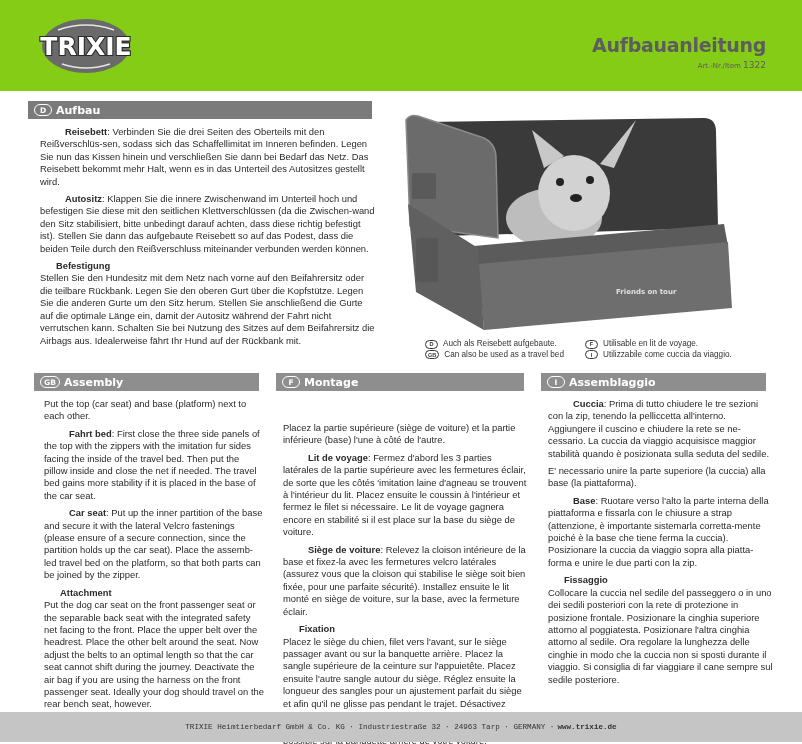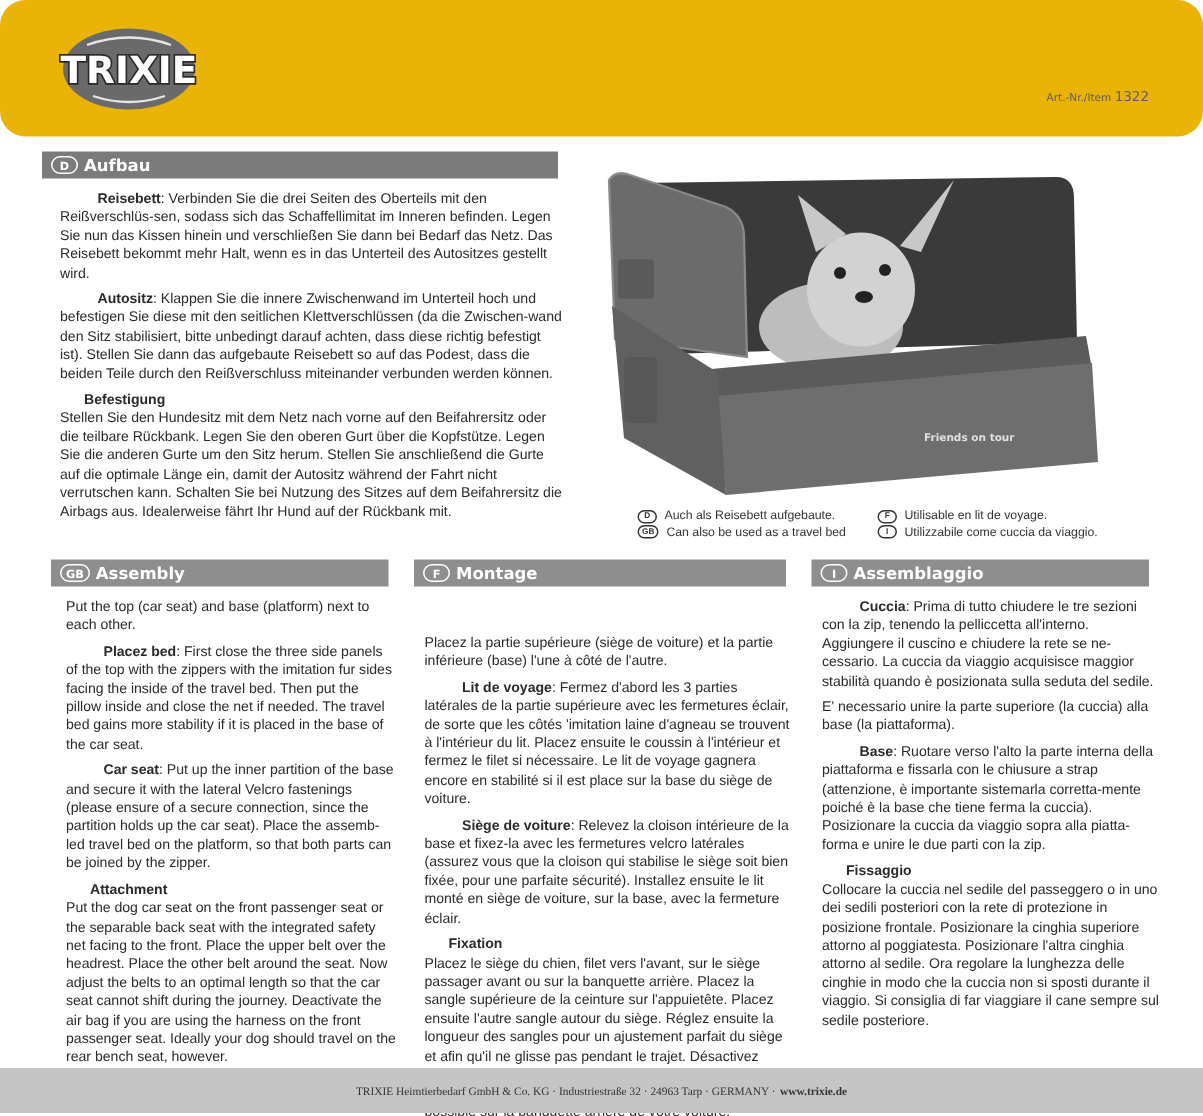--- a/index.html
+++ b/index.html
@@ -1,19 +1,19 @@
 <!DOCTYPE html>
 <html><head>
 <meta charset="utf-8">
 <style>
   * { box-sizing: border-box; margin: 0; padding: 0; }
   html, body { width: 802px; height: 744px; background: #ffffff; overflow: hidden; }
   body { font-family: "DejaVu Sans", "Liberation Sans", sans-serif; color: #2a2a2a; position: relative; }
 
-  .header { position: absolute; left: 0; top: 0; width: 802px; height: 91px; background: #eab308; border-radius: 17px; }
+  .header { position: absolute; left: 0; top: 0; width: 802px; height: 91px; background: #84cc16; }
   .logo { position: absolute; left: 28px; top: 16px; width: 116px; height: 60px; }
   .doc-title { position: absolute; right: 36px; top: 34px; font-family: "DejaVu Sans", sans-serif; font-weight: bold; font-size: 19px; color: #5d5d5d; letter-spacing: -0.3px; }
   .art-line { position: absolute; right: 36px; top: 60px; font-size: 7px; color: #5d5d5d; }
   .art-line .art-num { font-size: 9px; }
 
   .sec-head { position: absolute; height: 18px; background: #7b7b7b; color: #fff; font-weight: bold; font-size: 11px; display: flex; align-items: center; padding-left: 6px; }
   .sec-head.light { background: #8e8e8e; }
   .badge { display: inline-flex; align-items: center; justify-content: center; height: 12px; min-width: 18px; border: 1.2px solid #fff; border-radius: 7px; font-size: 7.5px; font-weight: bold; margin-right: 4px; padding: 0 3px; }
 
   .col { position: absolute; font-family: "Liberation Sans", sans-serif; font-size: 9.4px; line-height: 12.4px; color: #2a2a2a; }
@@ -21,33 +21,34 @@
   .col b { font-weight: bold; padding-left: 25px; }
   .col .sub { font-weight: bold; display: block; padding-left: 16px; }
 
   .photo { position: absolute; left: 404px; top: 108px; width: 332px; height: 225px; }
 
   .captions { position: absolute; left: 425px; top: 339px; width: 320px; font-family: "Liberation Sans", sans-serif; font-size: 8.2px; line-height: 10.5px; color: #333; }
   .cap-row { display: flex; }
   .cap-cell { width: 160px; display: flex; align-items: center; }
   .cap-badge { display: inline-flex; align-items: center; justify-content: center; height: 9px; min-width: 13px; border: 1px solid #333; border-radius: 5px; font-size: 5.5px; font-weight: bold; margin-right: 5px; padding: 0 2px; }
 
-  .footer { position: absolute; left: 0; top: 712px; width: 802px; height: 30px; background: #c5c5c5; display: flex; align-items: center; justify-content: center; font-family: Liberation Serif, serif; font-size: 7.6px; color: #333; }
+  .footer { position: absolute; left: 0; top: 712px; width: 802px; height: 30px; background: #c5c5c5; display: flex; align-items: center; justify-content: center; font-family: Liberation Mono, monospace; font-size: 7.6px; color: #333; }
   .footer .web { font-weight: bold; margin-left: 3px; }
 </style>
 </head>
 <body>
 
 <div class="header">
   <svg class="logo" viewBox="0 0 116 60">
     <ellipse cx="58" cy="30" rx="44" ry="27" fill="#6a6a6a"></ellipse>
     <path d="M30 14 Q58 4 86 14" stroke="#e6e6e6" stroke-width="1.5" fill="none"></path>
     <path d="M34 48 Q58 56 82 48" stroke="#e6e6e6" stroke-width="1.5" fill="none"></path>
     <text x="58" y="39" text-anchor="middle" font-family="DejaVu Sans, sans-serif" font-weight="bold" font-size="25" fill="#ffffff" stroke="#2a2a2a" stroke-width="2.2" paint-order="stroke">TRIXIE</text>
   </svg>
+  <div class="doc-title">Aufbauanleitung</div>
   <div class="art-line">
     <span>Art.-Nr./Item</span>
     <span class="art-num">1322</span>
   </div>
 </div>
 
 <div class="sec-head" style="left:28px; top:101px; width:344px;">
   <span class="badge">D</span>
   <span>Aufbau</span>
 </div>
@@ -103,21 +104,21 @@
     </div>
   </div>
 </div>
 
 <div class="sec-head light" style="left:34px; top:373px; width:225px;">
   <span class="badge">GB</span>
   <span>Assembly</span>
 </div>
 <div class="col" style="left:44px; top:398px; width:220px;">
   <p>Put the top (car seat) and base (platform) next to each other.</p>
-  <p><b>Placez bed</b><span>: First close the three side panels of the top with the zippers with the imitation fur sides facing the inside of the travel bed. Then put the pillow inside and close the net if needed. The travel bed gains more stability if it is placed in the base of the car seat.</span></p>
+  <p><b>Fahrt bed</b><span>: First close the three side panels of the top with the zippers with the imitation fur sides facing the inside of the travel bed. Then put the pillow inside and close the net if needed. The travel bed gains more stability if it is placed in the base of the car seat.</span></p>
   <p><b>Car seat</b><span>: Put up the inner partition of the base and secure it with the lateral Velcro fastenings (please ensure of a secure connection, since the partition holds up the car seat). Place the assemb-led travel bed on the platform, so that both parts can be joined by the zipper.</span></p>
   <p><span class="sub">Attachment</span><span>Put the dog car seat on the front passenger seat or the separable back seat with the integrated safety net facing to the front. Place the upper belt over the headrest. Place the other belt around the seat. Now adjust the belts to an optimal length so that the car seat cannot shift during the journey. Deactivate the air bag if you are using the harness on the front passenger seat. Ideally your dog should travel on the rear bench seat, however.</span></p>
 </div>
 
 <div class="sec-head light" style="left:276px; top:373px; width:248px;">
   <span class="badge">F</span>
   <span>Montage</span>
 </div>
 <div class="col" style="left:283px; top:402px; width:246px;margin-top:20px;">
   <p>Placez la partie supérieure (siège de voiture) et la partie inférieure (base) l'une à côté de l'autre.</p>

